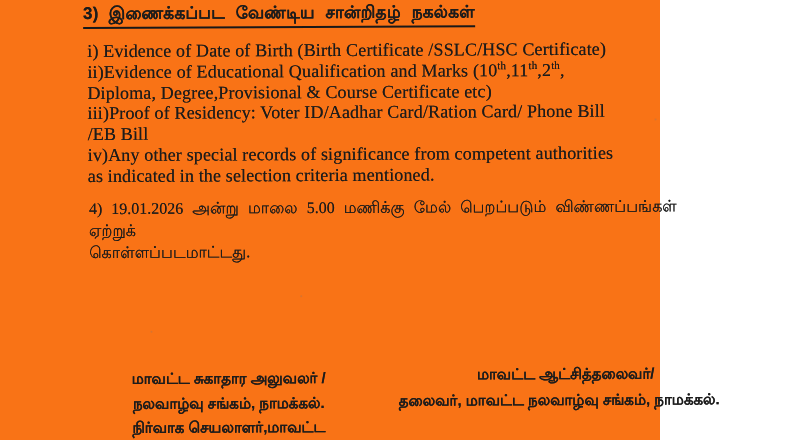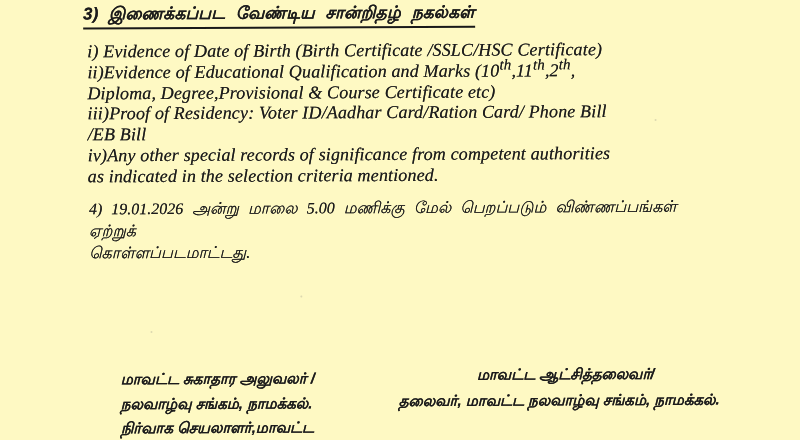--- a/index.html
+++ b/index.html
@@ -5,26 +5,25 @@
   html, body {
     margin: 0;
     padding: 0;
     width: 800px;
     height: 440px;
     overflow: hidden;
     background: #ffffff;
   }
   .page {
     position: relative;
-    width: 800px;
+    width: 660px;
     height: 440px;
-    background: #fef9c3;
+    background: #f97316;
     font-family: "Liberation Serif", serif;
     color: #1c1c1c;
-    font-style: italic;
   }
   .skew {
     position: absolute;
     inset: 0;
     transform: rotate(-0.25deg);
     transform-origin: 50% 50%;
   }
   .heading {
     position: absolute;
     left: 84px;
@@ -45,21 +44,21 @@
     left: 88px;
     top: 40px;
     width: 660px;
     font-size: 18px;
     line-height: 20.8px;
     letter-spacing: 0.15px;
     text-shadow: 0 0 0.5px rgba(25,25,25,0.8);
   }
   .evidence .line { white-space: nowrap; }
   .evidence sup {
-    font-size: 15px;
+    font-size: 11px;
     line-height: 0;
     vertical-align: super;
   }
   .deadline {
     position: absolute;
     left: 89px;
     top: 197px;
     width: 640px;
     font-family: "Liberation Serif", serif;
     font-size: 16px;
@@ -71,21 +70,21 @@
     position: absolute;
     font-family: "Liberation Sans", sans-serif;
     font-weight: 600;
     font-size: 15px;
     text-shadow: 0 0 0.4px rgba(25,25,25,0.8);
   }
   .sig-left {
     left: 120px;
     top: 366px;
     width: 216px;
-    text-align: left;
+    text-align: center;
     line-height: 24.5px;
   }
   .sig-right {
     left: 398px;
     top: 362px;
     width: 334px;
     line-height: 26px;
   }
   .sig-right .r1 { text-align: center; }
   .sig-right .r2 { text-align: left; white-space: nowrap; }

